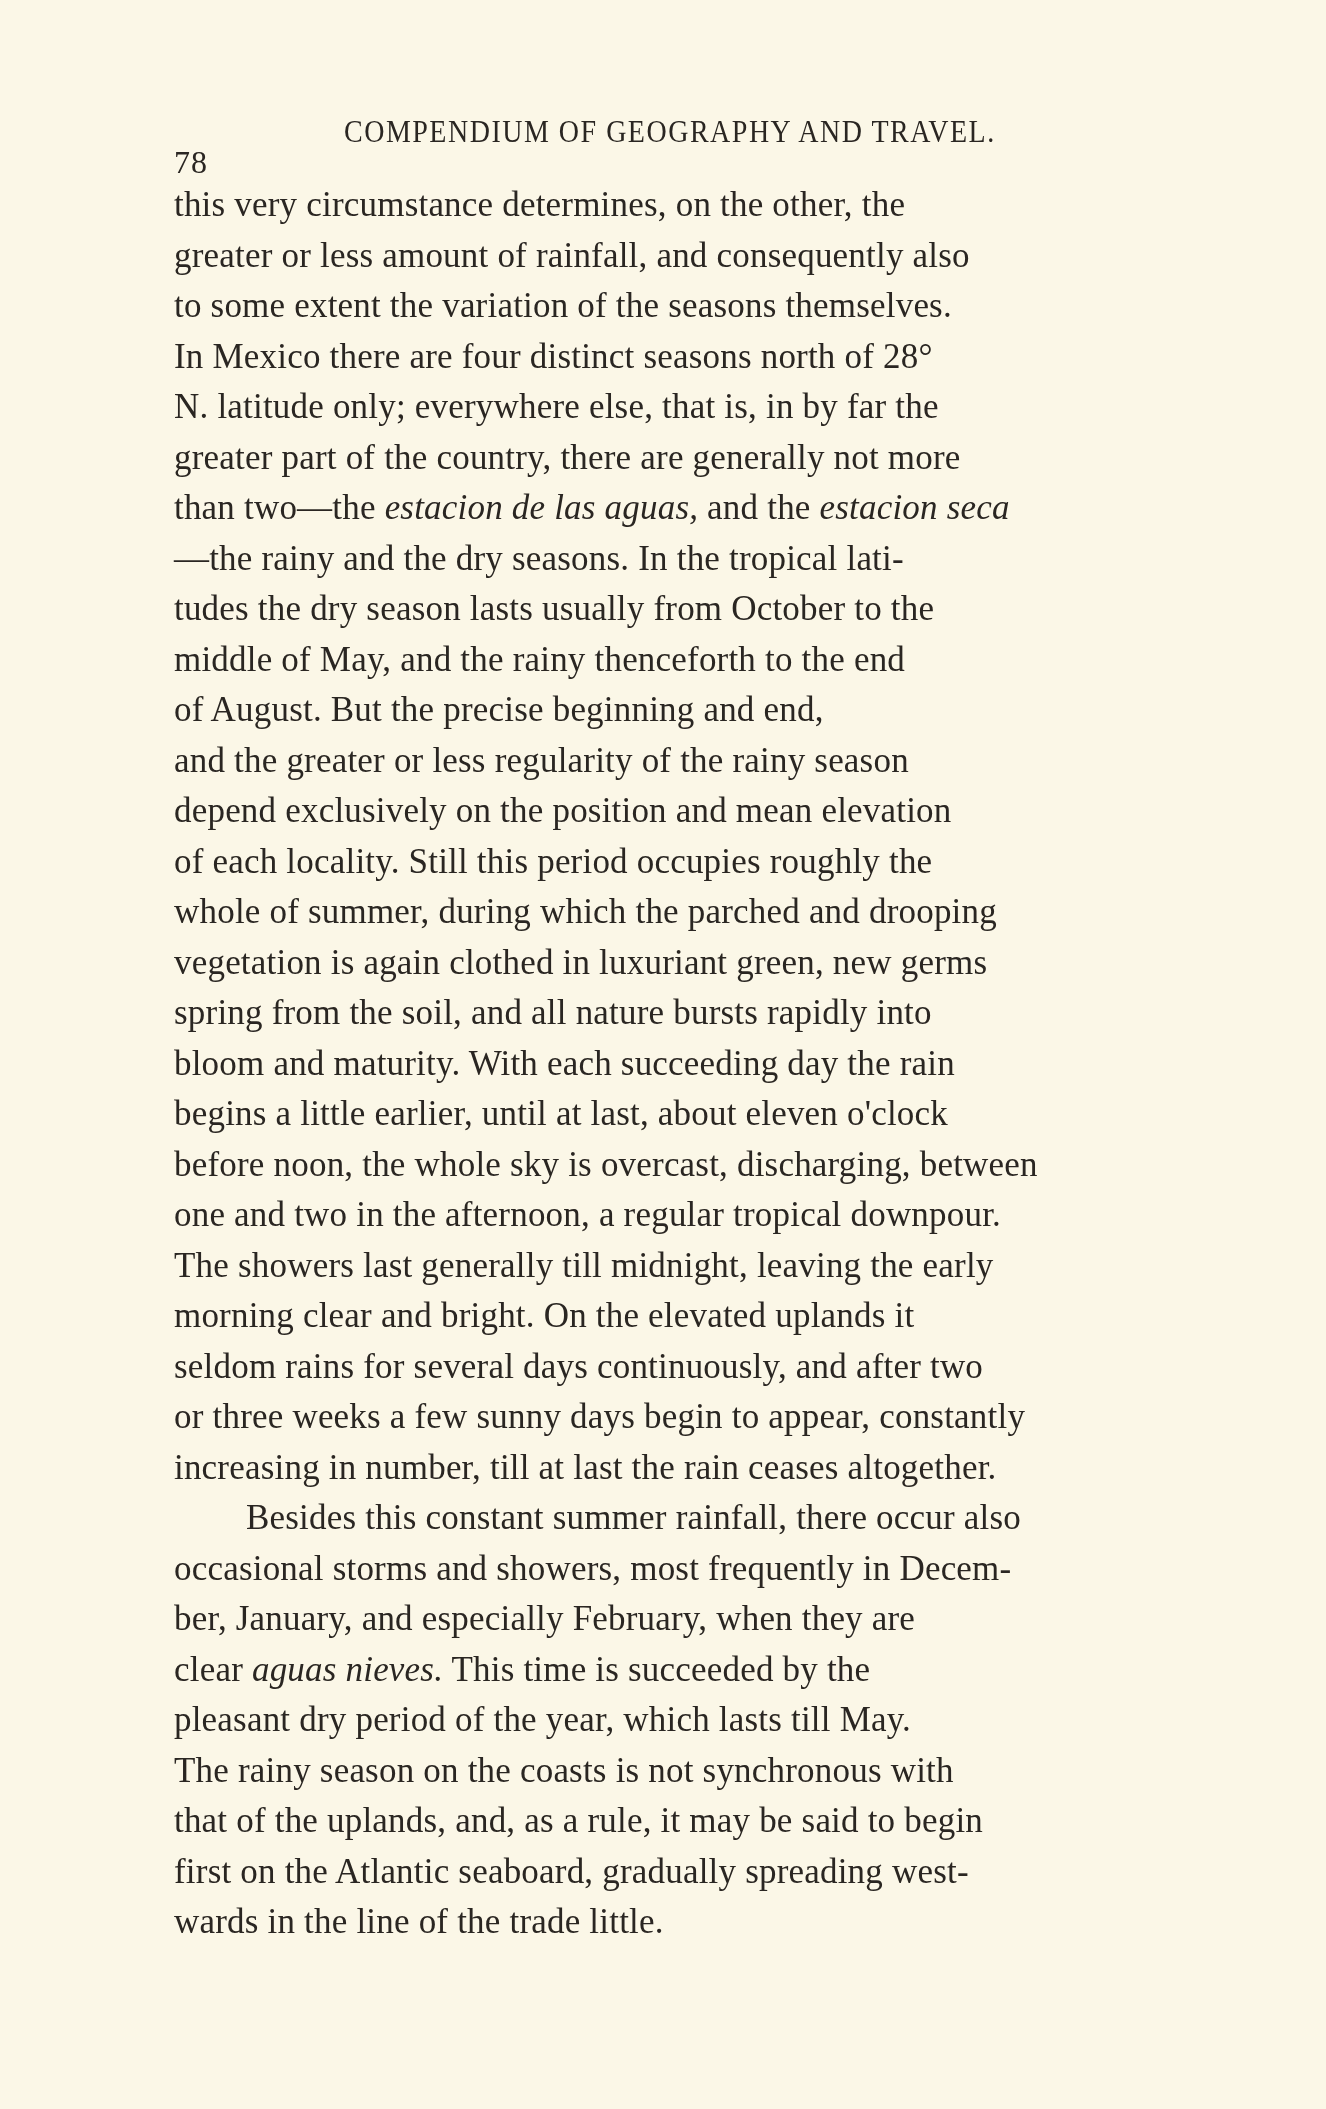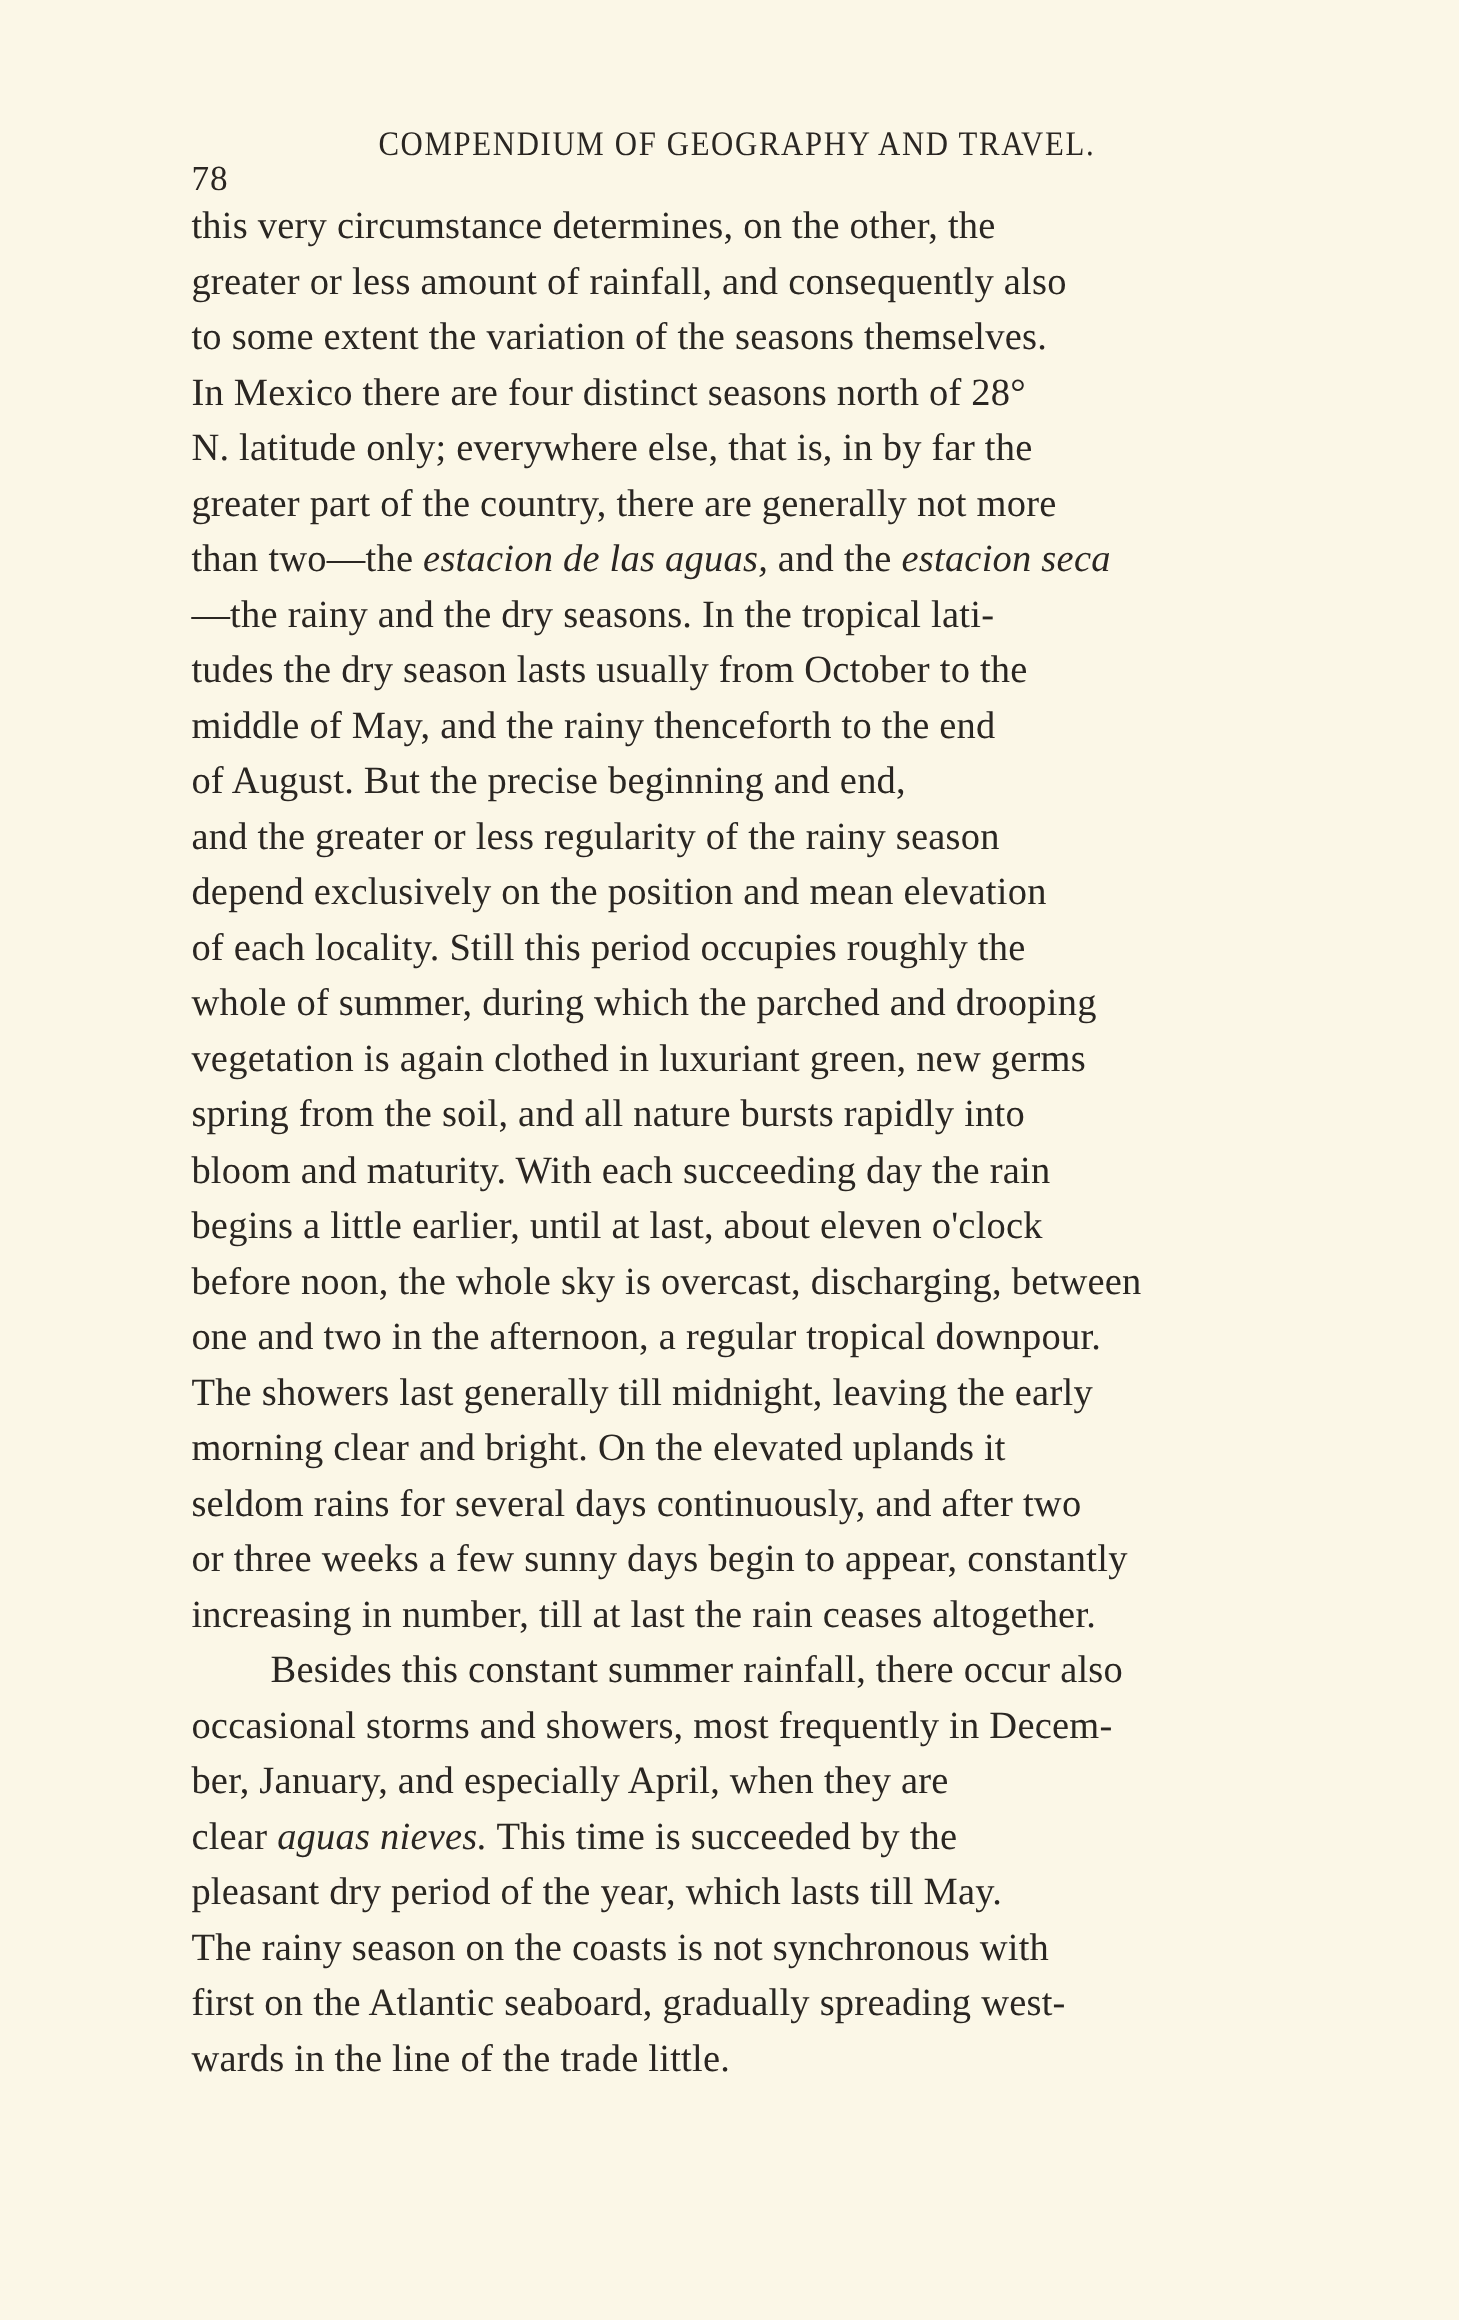--- a/index.html
+++ b/index.html
@@ -98,20 +98,21 @@
       <span class="line" style="word-spacing: 0px; text-align-last: left; text-align: right;"><span>begins a little earlier, until at last, about eleven o'clock</span></span>
       <span class="line" style="word-spacing: 0px; text-align-last: left; text-align: left;"><span>before noon, the whole sky is overcast, discharging, between</span></span>
       <span class="line" style="word-spacing: 0px; text-align-last: left; text-align: left;"><span>one and two in the afternoon, a regular tropical downpour.</span></span>
       <span class="line" style="word-spacing: 0px; text-align-last: left; text-align: left;"><span>The showers last generally till midnight, leaving the early</span></span>
       <span class="line" style="word-spacing: 0px; text-align-last: left; text-align: left;"><span>morning clear and bright. On the elevated uplands it</span></span>
       <span class="line" style="word-spacing: 0px; text-align-last: left; text-align: left;"><span>seldom rains for several days continuously, and after two</span></span>
       <span class="line" style="word-spacing: 0px; text-align-last: left; text-align: left;"><span>or three weeks a few sunny days begin to appear, constantly</span></span>
       <span class="line" style="word-spacing: 0px; text-align-last: left; text-align: left;"><span>increasing in number, till at last the rain ceases altogether.</span></span>
       <span class="line indent" style="word-spacing: 0px; text-align-last: left; text-align: left;"><span>Besides this constant summer rainfall, there occur also</span></span>
       <span class="line" style="word-spacing: 0px; text-align-last: left; text-align: left;"><span>occasional storms and showers, most frequently in Decem-</span></span>
-      <span class="line" style="word-spacing: 0px; text-align-last: left; text-align: left;"><span>ber, January, and especially April, when they are</span></span>
+      <span class="line" style="word-spacing: 0px; text-align-last: left; text-align: left;"><span>ber, January, and especially February, when they are</span></span>
       <span class="line" style="word-spacing: 0px; text-align-last: left; text-align: left;"><span>clear </span><span class="it">aguas nieves.</span><span> This time is succeeded by the</span></span>
       <span class="line" style="word-spacing: 0px; text-align-last: left; text-align: left;"><span>pleasant dry period of the year, which lasts till May.</span></span>
       <span class="line" style="word-spacing: 0px; text-align-last: left; text-align: left;"><span>The rainy season on the coasts is not synchronous with</span></span>
+      <span class="line" style="word-spacing: 0px; text-align-last: left; text-align: left;"><span>that of the uplands, and, as a rule, it may be said to begin</span></span>
       <span class="line" style="word-spacing: 0px; text-align-last: left; text-align: left;"><span>first on the Atlantic seaboard, gradually spreading west-</span></span>
       <span class="line last"><span>wards in the line of the trade little.</span></span>
     </div>
 </div>
 
 </body></html>

